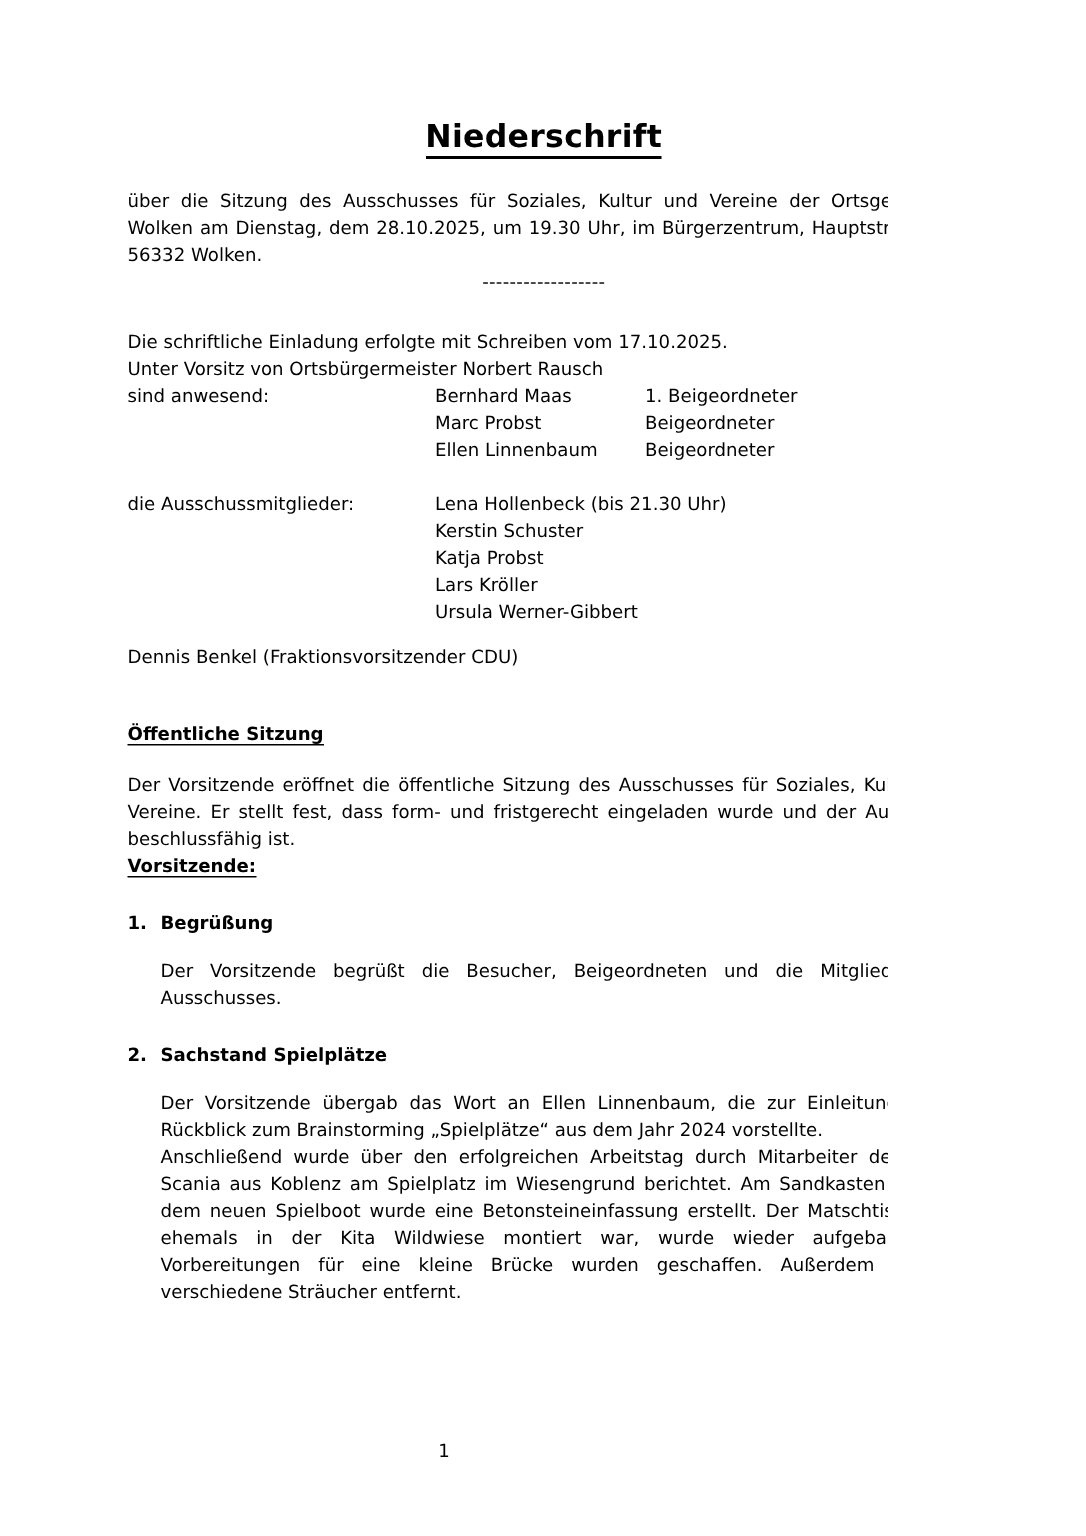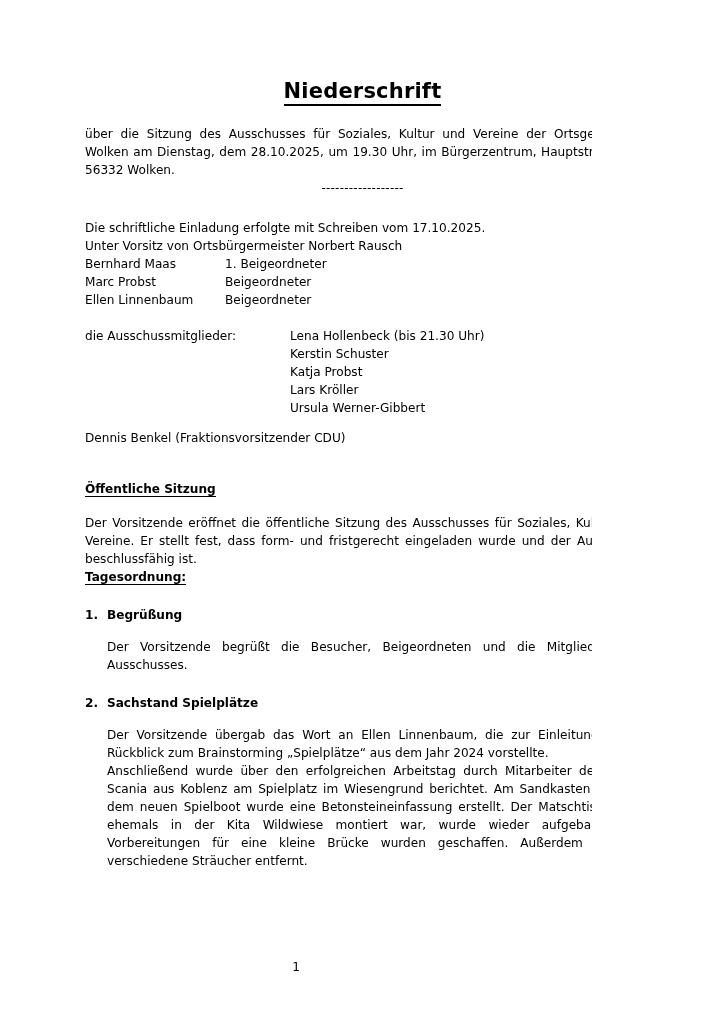--- a/index.html
+++ b/index.html
@@ -180,20 +180,21 @@
 
     <p class="para intro">über die Sitzung des Ausschusses für Soziales, Kultur und Vereine der Ortsgemeinde Wolken am Dienstag, dem 28.10.2025, um 19.30 Uhr, im Bürgerzentrum, Hauptstraße 24, 56332 Wolken.</p>
 
     <div class="rule-line">------------------</div>
 
     <p class="para einladung">Die schriftliche Einladung erfolgte mit Schreiben vom 17.10.2025.</p>
 
     <p class="para vorsitz">Unter Vorsitz von Ortsbürgermeister Norbert Rausch</p>
 
     <div class="att-block">
+      <div class="att-label">sind anwesend:</div>
       <div class="att-names">
         <div class="att-row">Bernhard Maas</div>
         <div class="att-row">Marc Probst</div>
         <div class="att-row">Ellen Linnenbaum</div>
       </div>
       <div class="att-roles">
         <div class="att-row">1. Beigeordneter</div>
         <div class="att-row">Beigeordneter</div>
         <div class="att-row">Beigeordneter</div>
       </div>
@@ -212,21 +213,21 @@
 
     <div class="att-block block-extra">
       <div class="att-names-wide">
         <div class="att-row att-wrap-last">Dennis Benkel (Fraktionsvorsitzender CDU)</div>
       </div>
     </div>
 
     <h2 class="section-head"><span>Öffentliche Sitzung</span></h2>
     <p class="para oeff-body">Der Vorsitzende eröffnet die öffentliche Sitzung des Ausschusses für Soziales, Kultur und Vereine. Er stellt fest, dass form- und fristgerecht eingeladen wurde und der Ausschuss beschlussfähig ist.</p>
 
-    <h2 class="section-head head-tagesordnung"><span>Tagesordnung:</span></h2>
+    <h2 class="section-head head-tagesordnung"><span>Vorsitzende:</span></h2>
 
     <div class="agenda-item">
       <p class="agenda-title">
         <span class="agenda-num">1.</span>
         <span>Begrüßung</span>
       </p>
       <div class="agenda-body">
         <p class="para">Der Vorsitzende begrüßt die Besucher, Beigeordneten und die Mitglieder des Ausschusses.</p>
       </div>
     </div>

